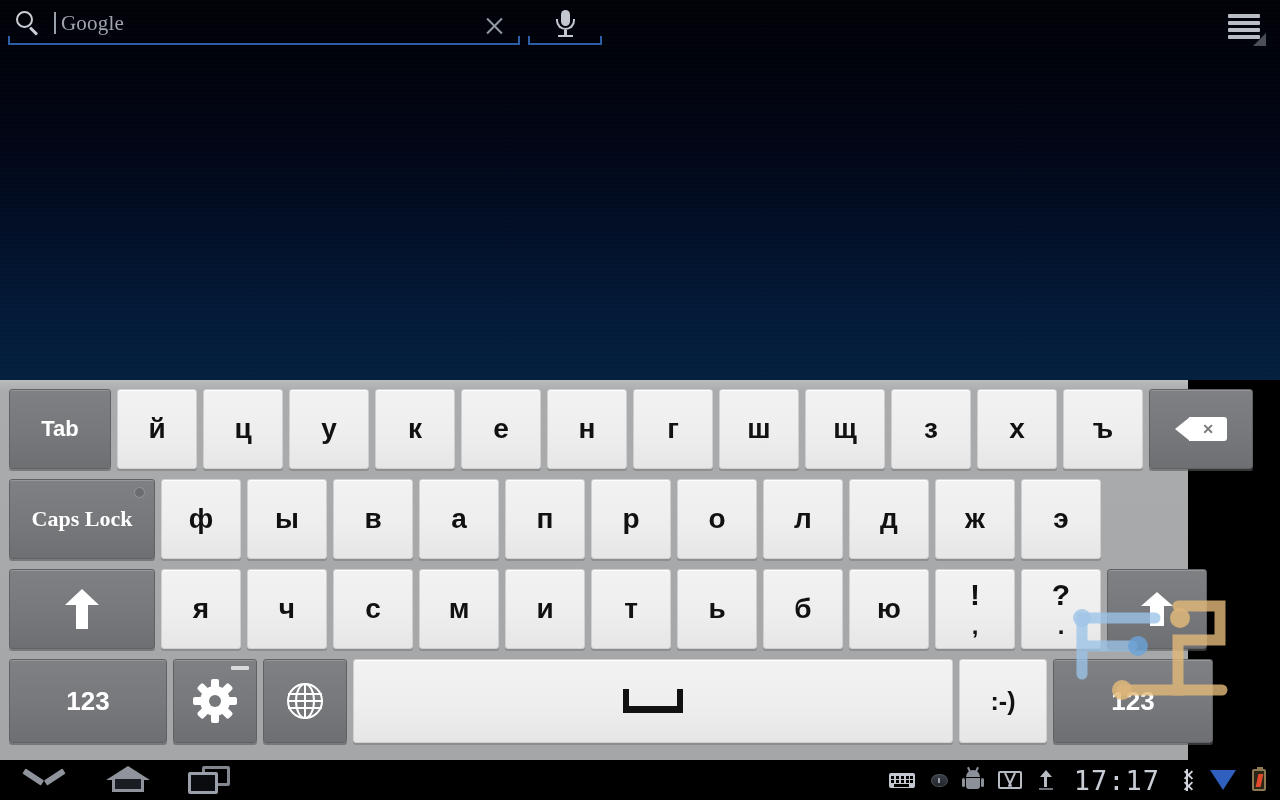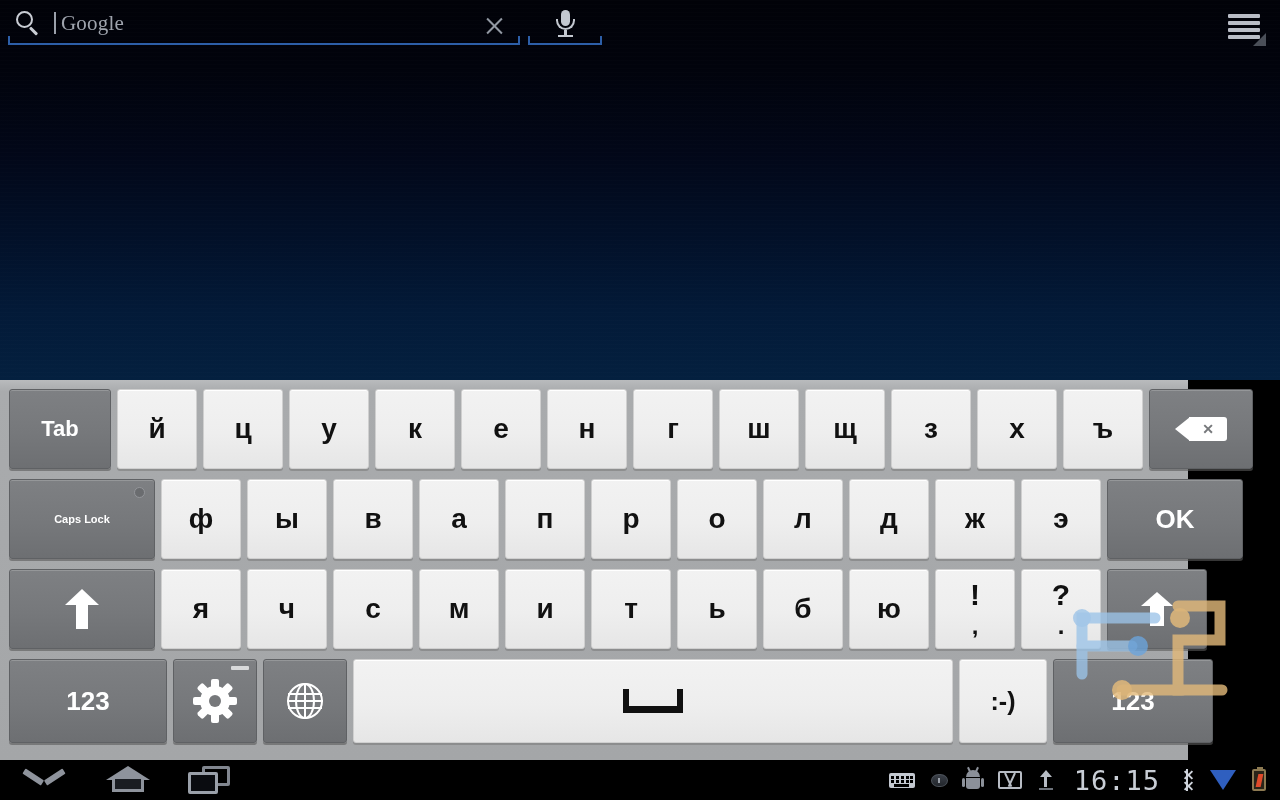--- a/index.html
+++ b/index.html
@@ -152,21 +152,21 @@
   .w-fn    { width:84px;  height:84px; }
   .w-space { width:600px; height:84px; }
   .w-emoji { width:88px;  height:84px; font-size:25px; }
   .w-123b  { width:160px; height:84px; font-size:26px; }
 
   
   .caps-led {
     position:absolute; right:9px; top:7px; width:11px; height:11px;
     border-radius:50%; background:#6a6c6f; border:1px solid #94969a;
   }
-  .caps-text { font-size:11px; font-weight:bold; margin-top:0; }
+  .caps-text { font-size:22px; font-weight:bold; margin-top:0;font-family:Liberation Serif, serif; }
 
   .bksp-glyph { position:relative; width:52px; height:30px; }
   .bksp-glyph .body {
     position:absolute; left:14px; top:3px; width:38px; height:24px;
     background:#fff; border-radius:0 3px 3px 0;
   }
   .bksp-glyph .tip {
     position:absolute; left:0px; top:3px; width:0; height:0;
     border-top:12px solid transparent; border-bottom:12px solid transparent;
     border-right:15px solid #fff;
@@ -493,23 +493,20 @@
         <span class="lbl">л</span>
       </div>
       <div class="key light w-l2">
         <span class="lbl">д</span>
       </div>
       <div class="key light w-l2">
         <span class="lbl">ж</span>
       </div>
       <div class="key light w-l2">
         <span class="lbl">э</span>
-      </div>
-      <div class="key dark w-ok">
-        <span class="lbl">OK</span>
       </div>
     </div>
   <div class="krow r3">
       <div class="key dark w-shift">
         <span class="arrow-up">
           <span class="head"></span>
           <span class="stem"></span>
         </span>
       </div>
       <div class="key light w-l3">
@@ -675,21 +672,21 @@
           <div class="v2"></div>
         </div>
     </div>
     <div class="sicon">
       <div class="upload">
           <div class="head"></div>
           <div class="stem"></div>
           <div class="bar"></div>
         </div>
     </div>
-    <div id="clock">16:15</div>
+    <div id="clock">17:17</div>
     <div class="sicon">
       <div class="bt">
           <div class="s"></div>
           <div class="d1"></div>
           <div class="d2"></div>
         <div class="d3"></div>
           <div class="d4"></div>
         </div>
     </div>
     <div class="sicon">

